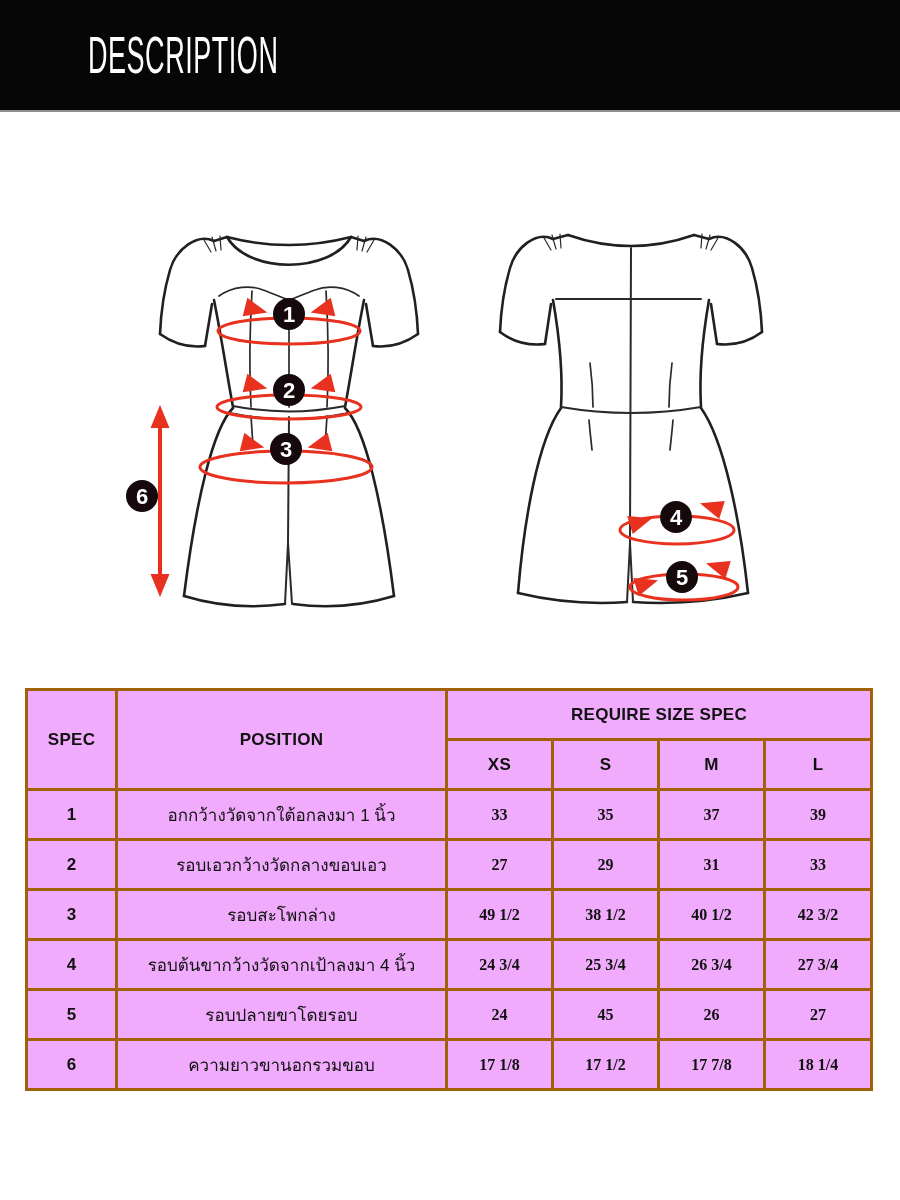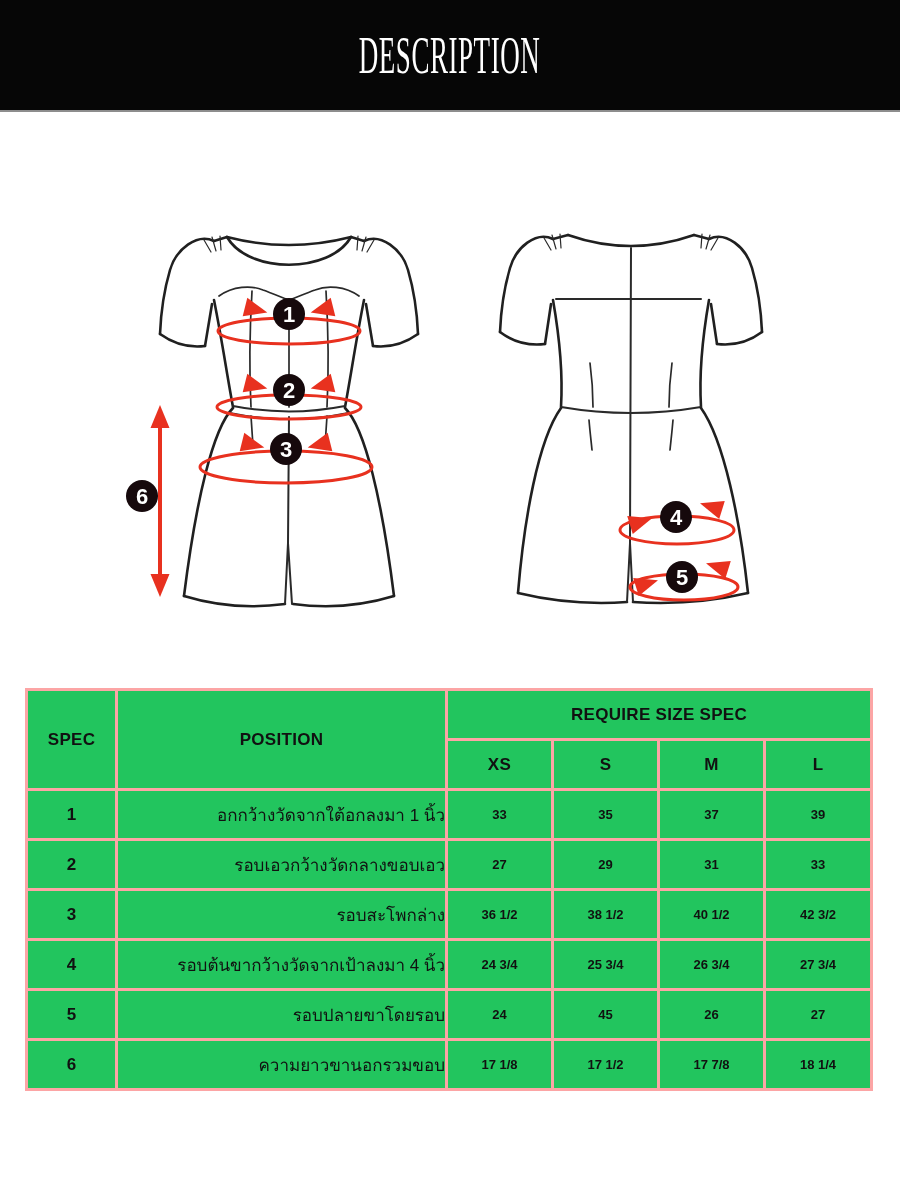--- a/index.html
+++ b/index.html
@@ -1,43 +1,43 @@
 <!DOCTYPE html>
 <html><head>
 <meta charset="utf-8">
 <style>
   html,body{margin:0;padding:0;background:#ffffff;}
   .page{position:relative;width:900px;height:1200px;background:#ffffff;overflow:hidden;
         font-family:"Liberation Sans","DejaVu Sans",sans-serif;}
   
   .topbar{position:absolute;left:0;top:0;width:900px;height:110px;background:#060606;
-          border-bottom:2px solid #8d8d8d;display:flex;align-items:center;justify-content:center;font-family:Liberation Serif, serif;}
+          border-bottom:2px solid #8d8d8d;display:flex;align-items:center;justify-content:flex-start;}
   .topbar .title{color:#ffffff;font-size:52px;font-weight:400;letter-spacing:1px;
                  transform:scaleX(0.52);transform-origin:center;white-space:nowrap;}
   
   .diagram{position:absolute;left:0;top:110px;width:900px;height:580px;}
   .outline{fill:none;stroke:#202020;stroke-width:2.6;stroke-linecap:round;stroke-linejoin:round;}
   .seam{fill:none;stroke:#2a2a2a;stroke-width:1.7;stroke-linecap:round;}
   .seam2{fill:none;stroke:#2a2a2a;stroke-width:2;stroke-linecap:round;}
   .gather{fill:none;stroke:#2a2a2a;stroke-width:1.2;stroke-linecap:round;}
   .red-ellipse{fill:none;stroke:#e8311f;stroke-width:3;}
   .red-line{stroke:#e8311f;stroke-width:4;}
   .marker-circle{fill:#16090c;}
   .marker-num{fill:#ffffff;font-size:22px;font-weight:bold;text-anchor:middle;
               font-family:"Liberation Sans","DejaVu Sans",sans-serif;}
   
   .spec-table{position:absolute;left:25px;top:688px;width:845px;border-collapse:collapse;
               table-layout:fixed;}
-  .spec-table th,.spec-table td{border:3px solid #fca5a5;padding:0;vertical-align:middle;
-              color:#111;background:#22c55e;}
+  .spec-table th,.spec-table td{border:3px solid #a16207;padding:0;vertical-align:middle;
+              color:#111;background:#f0abfc;}
   .spec-table tr{height:50px;}
   .hcell{font-size:17px;font-weight:bold;text-align:center;letter-spacing:0.3px;}
   .code-cell{font-size:17px;font-weight:bold;text-align:center;}
-  .pos-cell{font-size:17px;font-weight:400;text-align:right;padding:0 6px 0 10px;}
-  .val-cell{font-size:13px;font-weight:bold;text-align:center;}
+  .pos-cell{font-size:17px;font-weight:400;text-align:center;padding:0 6px 0 10px;}
+  .val-cell{font-size:16px;font-weight:bold;text-align:center;font-family:Liberation Serif, serif;}
 </style>
 </head>
 <body>
 
 <div class="page">
 
   <div class="topbar">
     <span class="title">DESCRIPTION</span>
   </div>
 
@@ -216,21 +216,21 @@
       <td class="code-cell">2</td>
       <td class="pos-cell">รอบเอวกว้างวัดกลางขอบเอว</td>
       <td class="val-cell">27</td>
       <td class="val-cell">29</td>
       <td class="val-cell">31</td>
       <td class="val-cell">33</td>
     </tr>
     <tr>
       <td class="code-cell">3</td>
       <td class="pos-cell">รอบสะโพกล่าง</td>
-      <td class="val-cell">36 1/2</td>
+      <td class="val-cell">49 1/2</td>
       <td class="val-cell">38 1/2</td>
       <td class="val-cell">40 1/2</td>
       <td class="val-cell">42 3/2</td>
     </tr>
     <tr>
       <td class="code-cell">4</td>
       <td class="pos-cell">รอบต้นขากว้างวัดจากเป้าลงมา 4 นิ้ว</td>
       <td class="val-cell">24 3/4</td>
       <td class="val-cell">25 3/4</td>
       <td class="val-cell">26 3/4</td>

